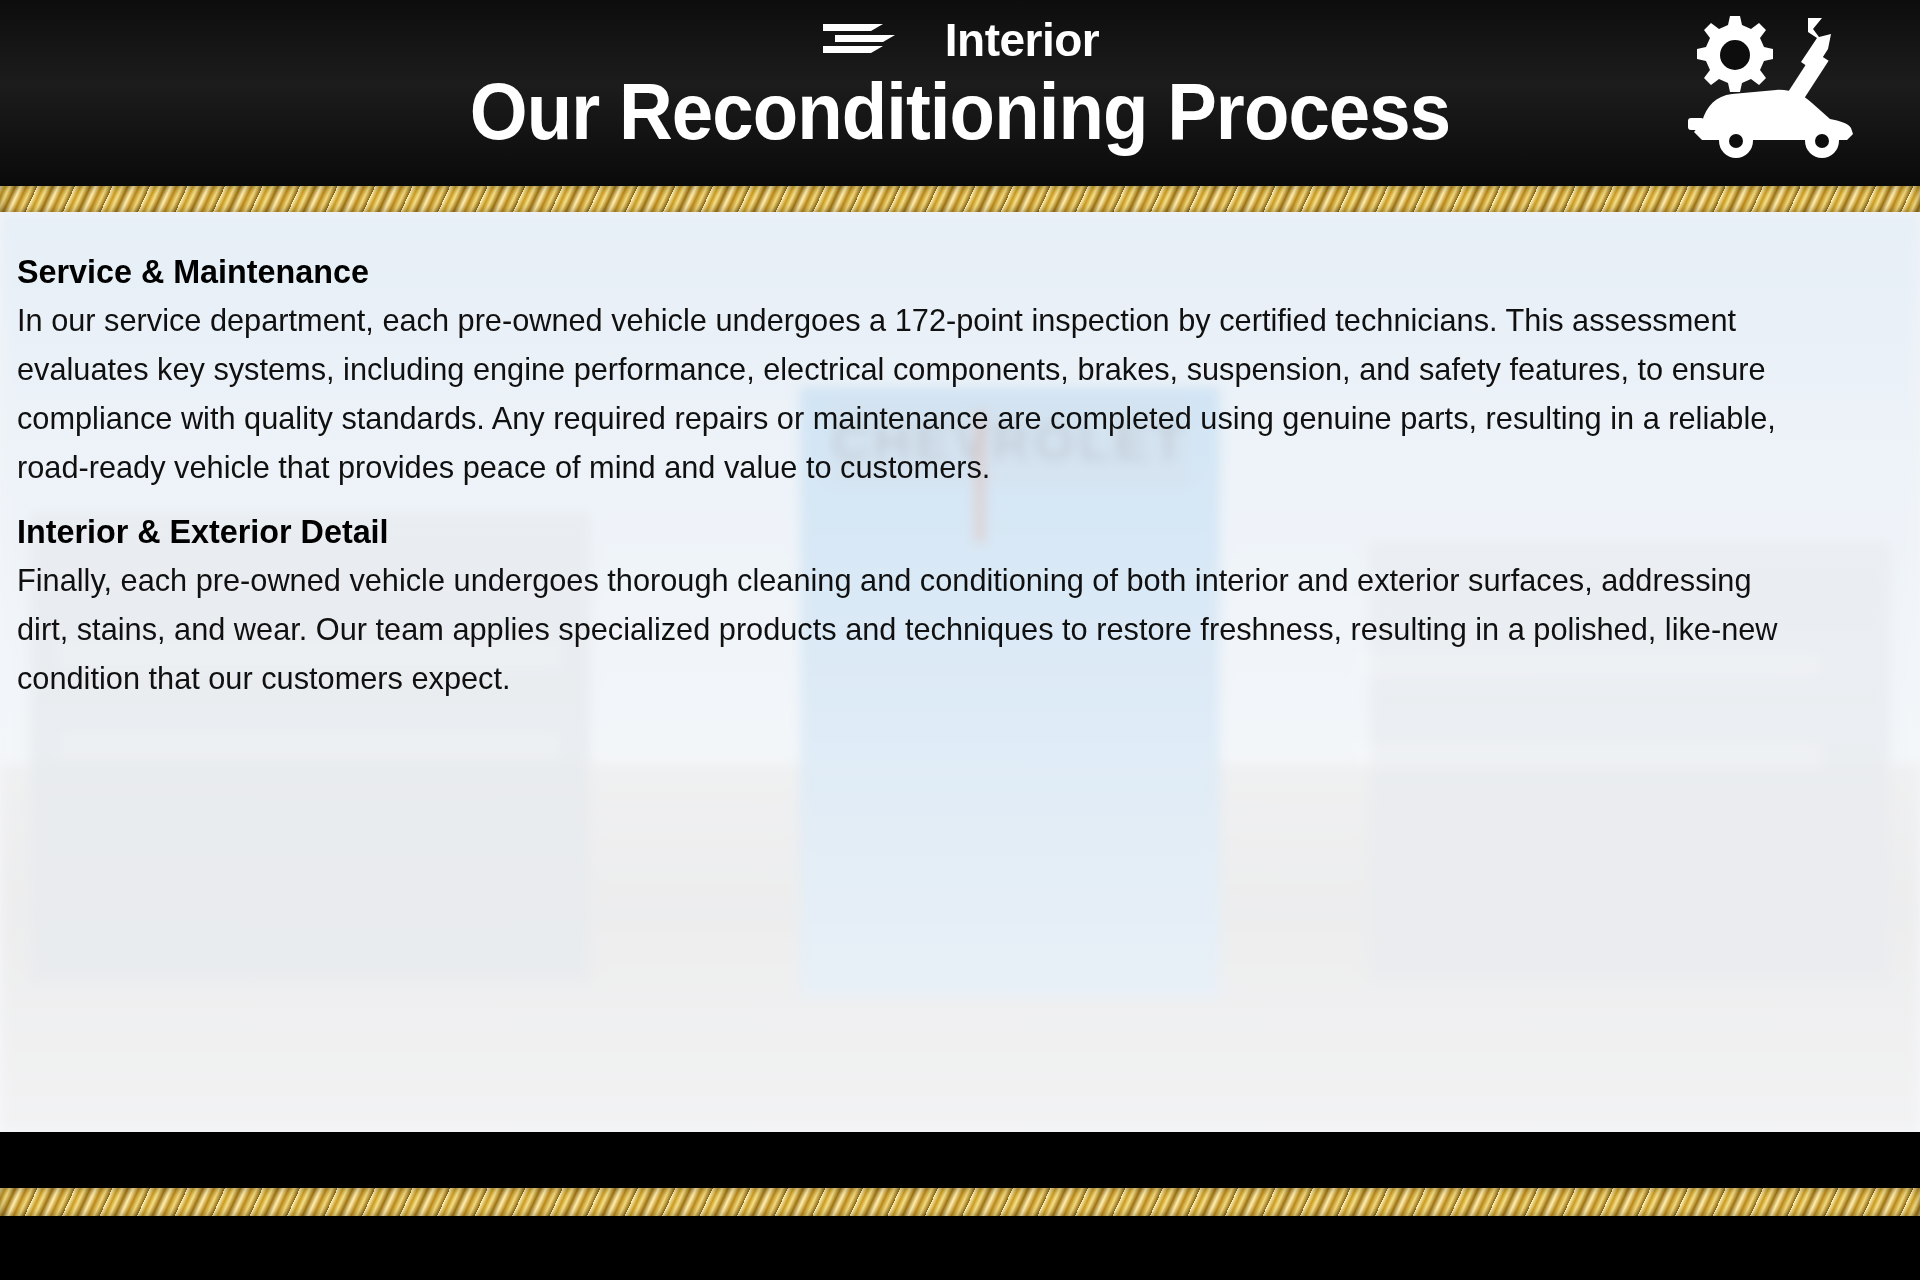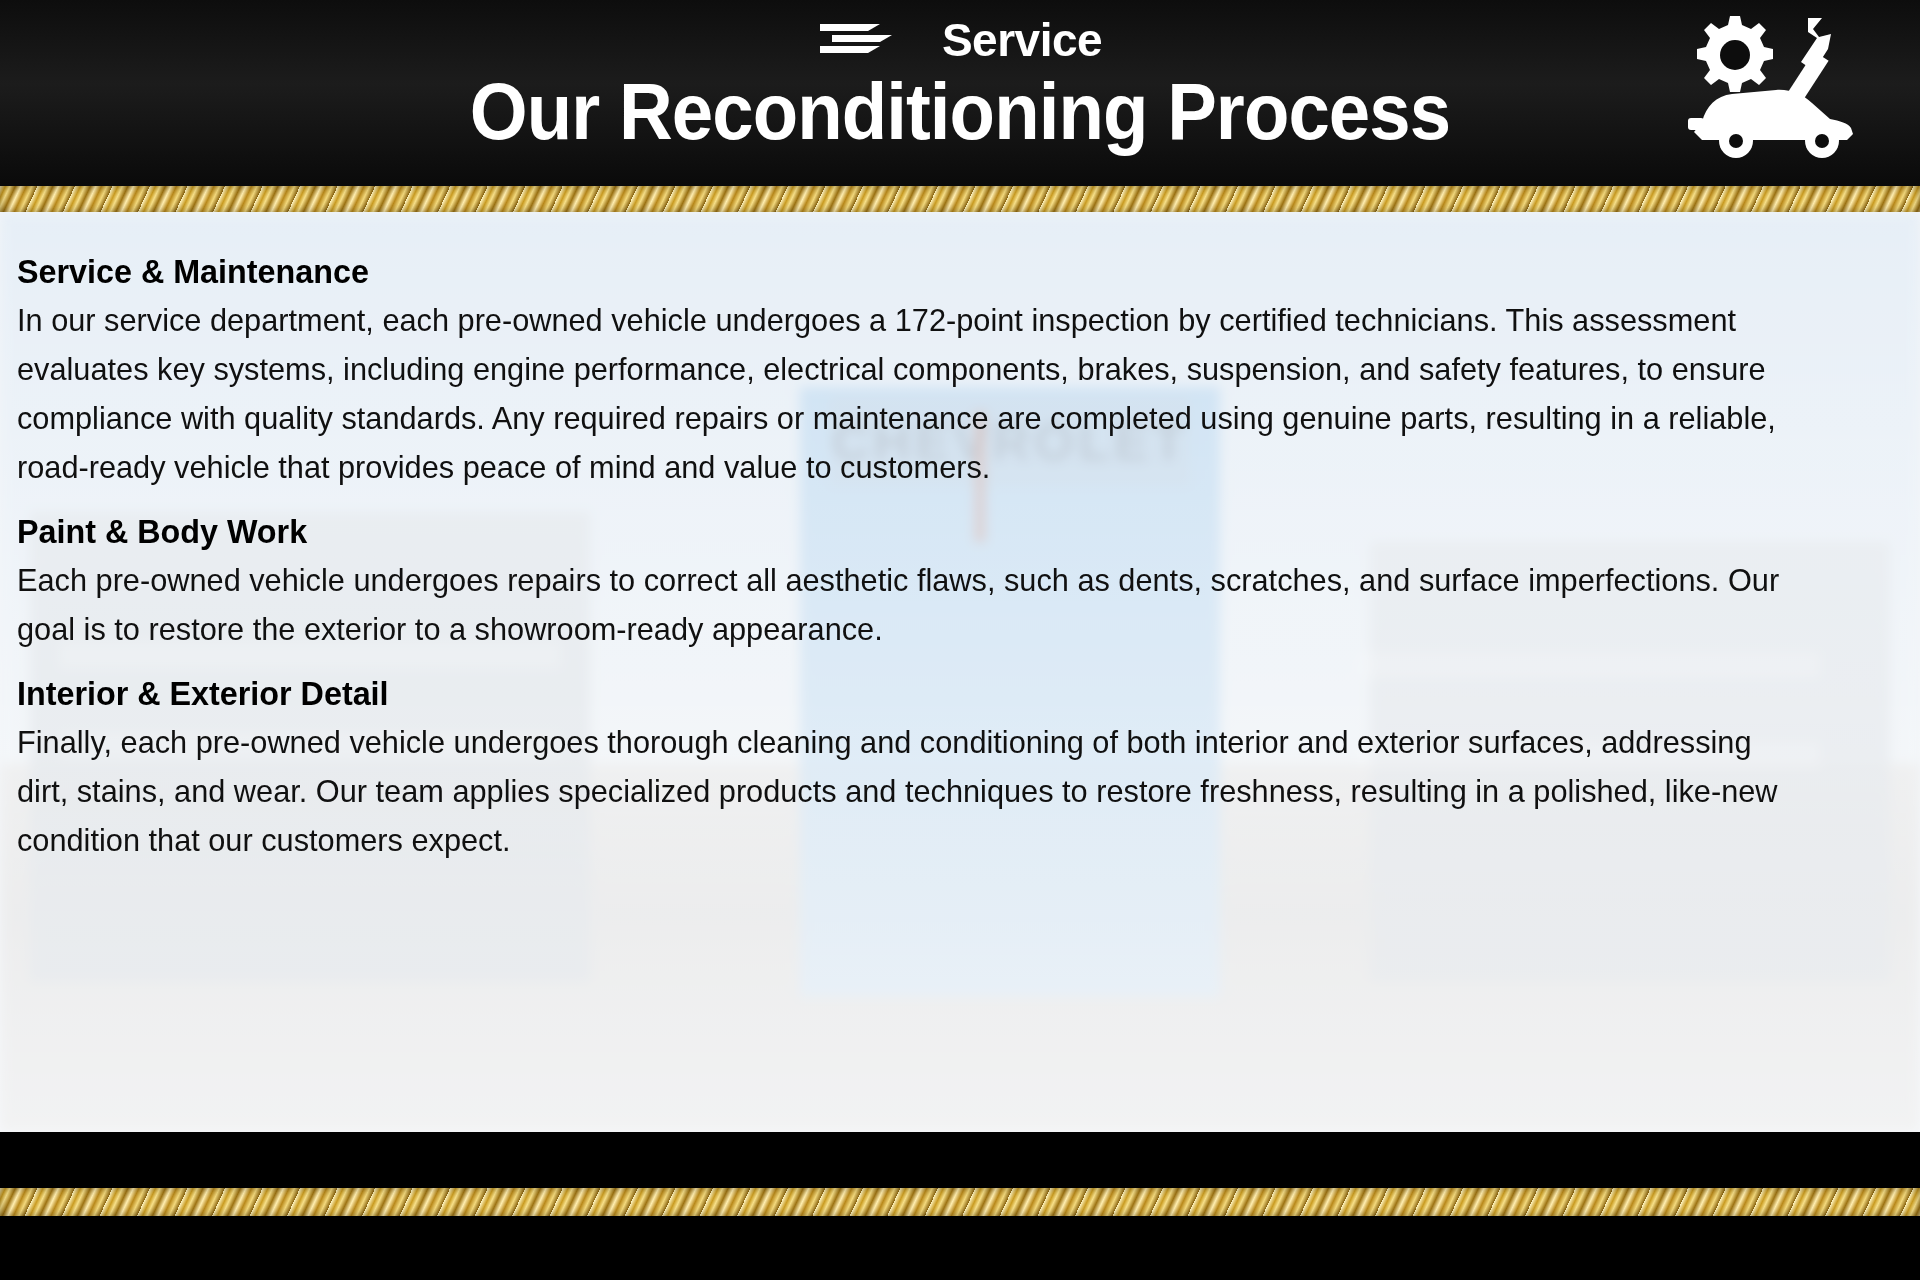--- a/index.html
+++ b/index.html
@@ -210,21 +210,21 @@
     <div class="brand-row">
       <span class="brand-mark">
         <svg width="106" height="44" viewBox="0 0 106 44">
           <g fill="#ffffff">
             <path d="M2 8 L62 8 L50 15 L2 15 Z"></path>
             <path d="M14 19 L74 19 L62 26 L14 26 Z"></path>
             <path d="M2 30 L62 30 L50 37 L2 37 Z"></path>
           </g>
         </svg>
       </span>
-      <span class="brand-name">Service</span>
+      <span class="brand-name">Interior</span>
     </div>
 
     <div class="header-title">Our Reconditioning Process</div>
 
     <span class="header-icon">
       <svg width="190" height="150" viewBox="0 0 190 150">
         <g fill="#ffffff">
 
           <path d="M48 6 l10 0 2 9 9 4 8-6 7 7 -6 8 4 9 9 2 0 10 -9 2 -4 9 6 8 -7 7 -8-6 -9 4 -2 9 -10 0 -2-9 -9-4 -8 6 -7-7 6-8 -4-9 -9-2 0-10 9-2 4-9 -6-8 7-7 8 6 9-4z"></path>
           <circle cx="53" cy="45" r="15" fill="#0d0d0d"></circle>
@@ -263,24 +263,20 @@
 
     <div class="overlay-veil"></div>
 
     <div class="text-wrap">
 
       <div class="section">
         <h2 class="section-title">Service &amp; Maintenance</h2>
         <p class="section-body">In our service department, each pre-owned vehicle undergoes a 172-point inspection by certified technicians. This assessment evaluates key systems, including engine performance, electrical components, brakes, suspension, and safety features, to ensure compliance with quality standards. Any required repairs or maintenance are completed using genuine parts, resulting in a reliable, road-ready vehicle that provides peace of mind and value to customers.</p>
       </div>
 
-      <div class="section">
-        <h2 class="section-title">Paint &amp; Body Work</h2>
-        <p class="section-body">Each pre-owned vehicle undergoes repairs to correct all aesthetic flaws, such as dents, scratches, and surface imperfections. Our goal is to restore the exterior to a showroom-ready appearance.</p>
-      </div>
 
       <div class="section">
         <h2 class="section-title">Interior &amp; Exterior Detail</h2>
         <p class="section-body">Finally, each pre-owned vehicle undergoes thorough cleaning and conditioning of both interior and exterior surfaces, addressing dirt, stains, and wear. Our team applies specialized products and techniques to restore freshness, resulting in a polished, like-new condition that our customers expect.</p>
       </div>
 
     </div>
   </div>
 
   <div class="spacer-black"></div>

